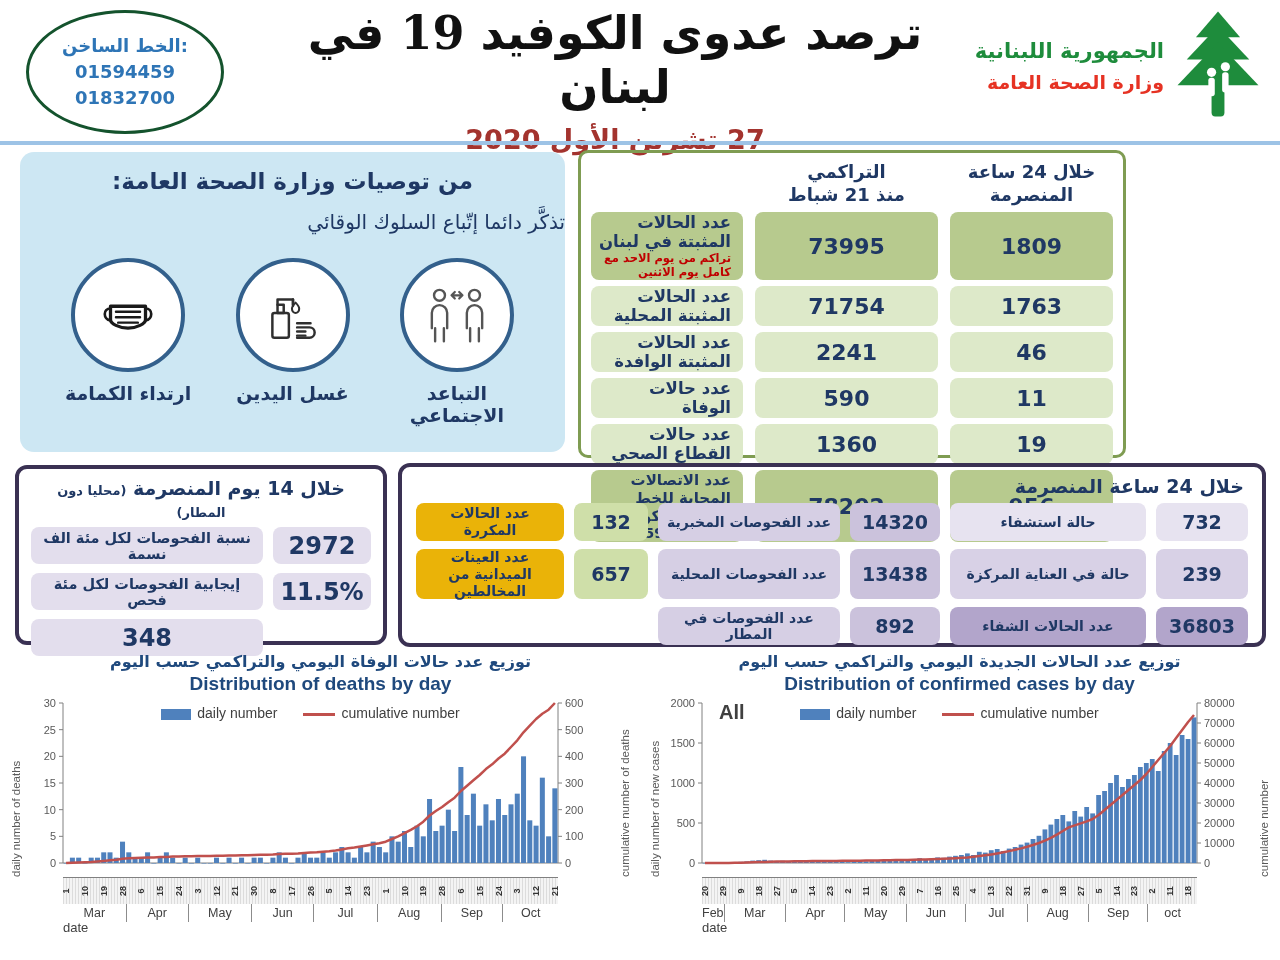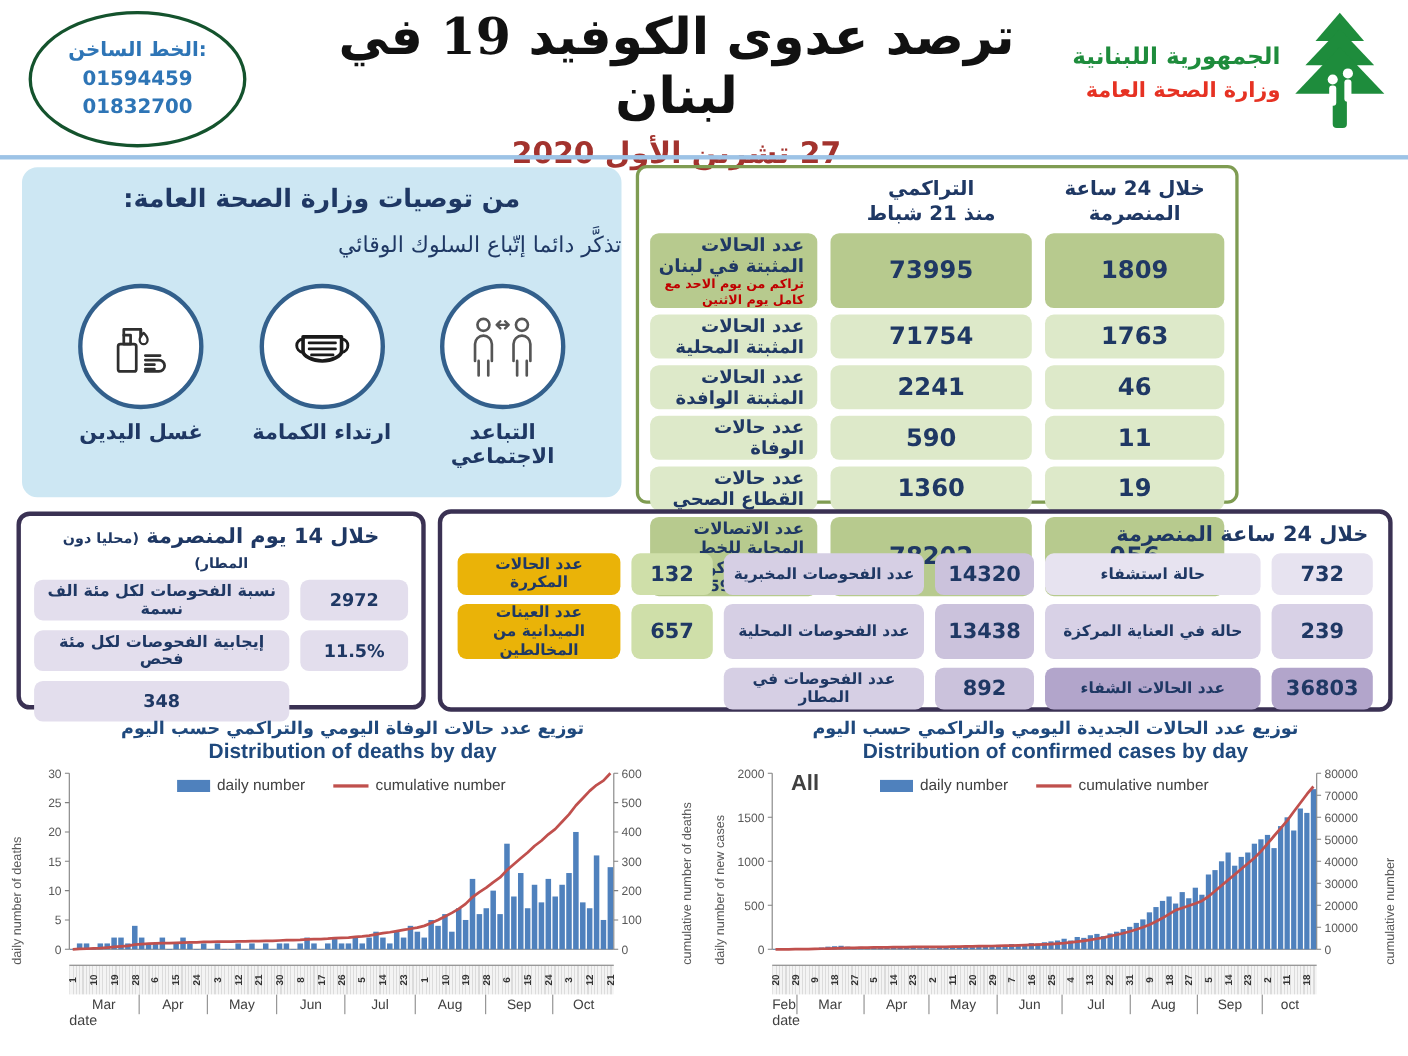--- a/index.html
+++ b/index.html
@@ -53,21 +53,21 @@
   
   .fortnight{position:absolute;left:15px;top:465px;width:372px;height:180px;
     border:4px solid #3a3153;border-radius:12px;box-sizing:border-box;padding:6px 12px;}
   .ft-title{direction:rtl;text-align:center;color:#1f3864;font-weight:bold;font-size:19px;
     margin:2px 0 6px;}
   .ft-title .small{font-size:13px;}
   .ft-grid{display:grid;grid-template-columns:1fr 98px;column-gap:10px;row-gap:9px;}
   .ft-cell{background:#e3deed;border-radius:8px;min-height:37px;display:flex;align-items:center;
     justify-content:center;direction:rtl;text-align:center;}
   .ft-label{font-size:14.5px;font-weight:bold;color:#1f3864;padding:0 8px;}
-  .ft-value{font-size:16px;font-weight:bold;color:#1f3864;}
+  .ft-value{font-size:24px;font-weight:bold;color:#1f3864;}
 
   .day24{position:absolute;left:398px;top:463px;width:868px;height:184px;
     border:4px solid #3a3153;border-radius:12px;box-sizing:border-box;padding:4px 14px;}
   .d24-title{direction:rtl;text-align:right;color:#1f3864;font-weight:bold;font-size:19px;
     margin:4px 4px 6px;}
   .d24-grid{display:grid;grid-template-columns:148px 74px 182px 90px 1fr 92px;
     column-gap:10px;row-gap:8px;}
   .d24-cell{border-radius:8px;min-height:38px;display:flex;align-items:center;
     justify-content:center;direction:rtl;text-align:center;}
   .d24-label{font-size:14px;font-weight:bold;color:#1f3864;padding:0 8px;line-height:1.2;}
@@ -152,43 +152,43 @@
 
   <div class="header-rule"></div>
 
   <div class="reco">
     <div class="reco-title">من توصيات وزارة الصحة العامة:</div>
     <div class="reco-sub">تذكَّر دائما إتّباع السلوك الوقائي</div>
     <div class="reco-row">
 
       <div class="reco-item">
         <div class="reco-circle">
+          <svg width="70" height="70" viewBox="0 0 64 64" fill="none" stroke="#1a1a1a" stroke-width="3" stroke-linecap="round" stroke-linejoin="round">
+            <path d="M16 24 h32 v12 c0 4 -8 8 -16 8 s-16 -4 -16 -8 z"></path>
+            <path d="M21 29 h22 M21 34 h22 M23 39 h18" stroke-width="2.2"></path>
+            <path d="M16 26 c-7 0 -7 10 0 11" stroke-width="2.4"></path>
+            <path d="M48 26 c7 0 7 10 0 11" stroke-width="2.4"></path>
+          </svg>
+        </div>
+        <div class="reco-label">ارتداء الكمامة</div>
+      </div>
+
+      <div class="reco-item">
+        <div class="reco-circle">
           <svg width="66" height="66" viewBox="0 0 64 64" fill="none" stroke="#2f2f2f" stroke-width="2.4" stroke-linecap="round" stroke-linejoin="round">
             <rect x="12" y="30" width="16" height="24" rx="2"></rect>
             <rect x="17" y="22" width="6" height="8"></rect>
             <path d="M17 22 v-5 h15 v5"></path>
             <path d="M32 17 v6"></path>
             <path d="M38 26 c0 2.5 -1.8 4 -3.5 4 s-3.5 -1.5 -3.5 -4 c0 -2.5 3.5 -6 3.5 -6 s3.5 3.5 3.5 6 z" stroke-width="2"></path>
             <path d="M36 44 h12 a5 5 0 0 1 0 10 h-12"></path>
             <path d="M36 40 h13 M36 48 h8 M36 52 h8"></path>
           </svg>
         </div>
         <div class="reco-label">غسل اليدين</div>
-      </div>
-
-      <div class="reco-item">
-        <div class="reco-circle">
-          <svg width="70" height="70" viewBox="0 0 64 64" fill="none" stroke="#1a1a1a" stroke-width="3" stroke-linecap="round" stroke-linejoin="round">
-            <path d="M16 24 h32 v12 c0 4 -8 8 -16 8 s-16 -4 -16 -8 z"></path>
-            <path d="M21 29 h22 M21 34 h22 M23 39 h18" stroke-width="2.2"></path>
-            <path d="M16 26 c-7 0 -7 10 0 11" stroke-width="2.4"></path>
-            <path d="M48 26 c7 0 7 10 0 11" stroke-width="2.4"></path>
-          </svg>
-        </div>
-        <div class="reco-label">ارتداء الكمامة</div>
       </div>
 
       <div class="reco-item">
         <div class="reco-circle">
           <svg width="70" height="70" viewBox="0 0 64 64" fill="none" stroke="#555" stroke-width="2.2" stroke-linecap="round" stroke-linejoin="round">
             <circle cx="16" cy="14" r="5"></circle>
             <path d="M9 44 v-14 a7 7 0 0 1 14 0 v14"></path>
             <path d="M12 44 v12 M20 44 v12"></path>
             <circle cx="48" cy="14" r="5"></circle>
             <path d="M41 44 v-14 a7 7 0 0 1 14 0 v14"></path>

